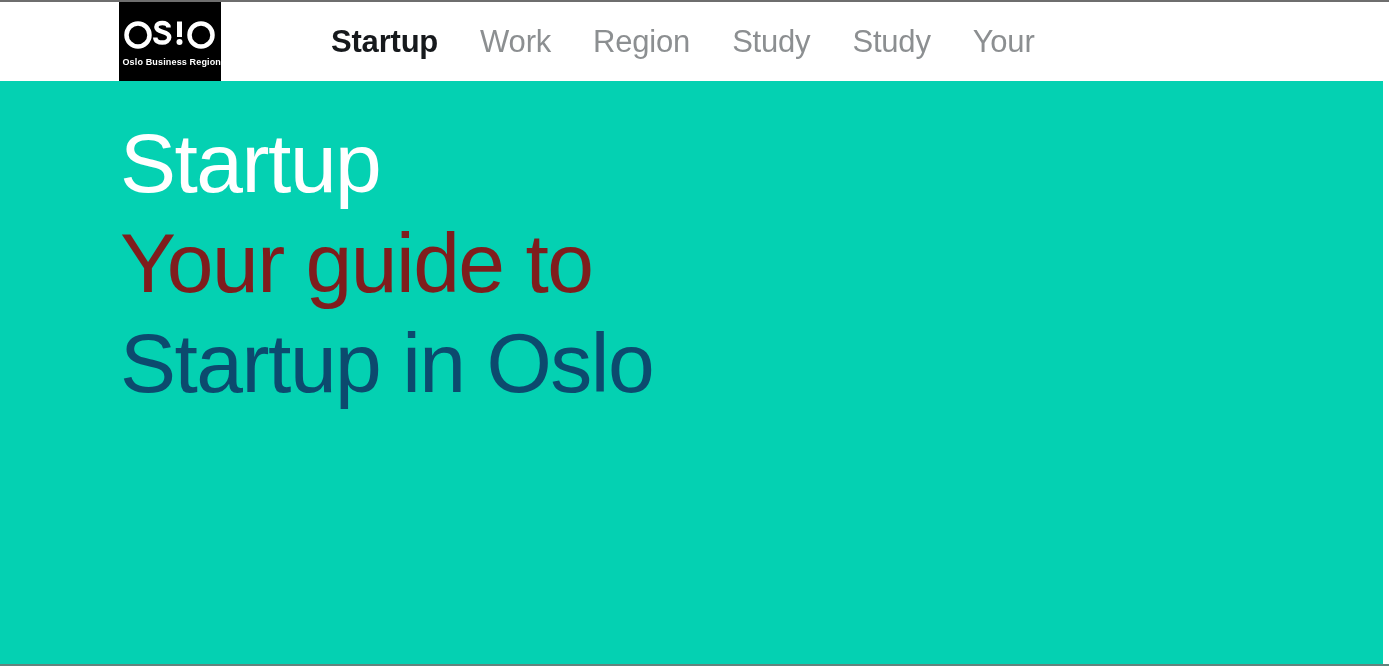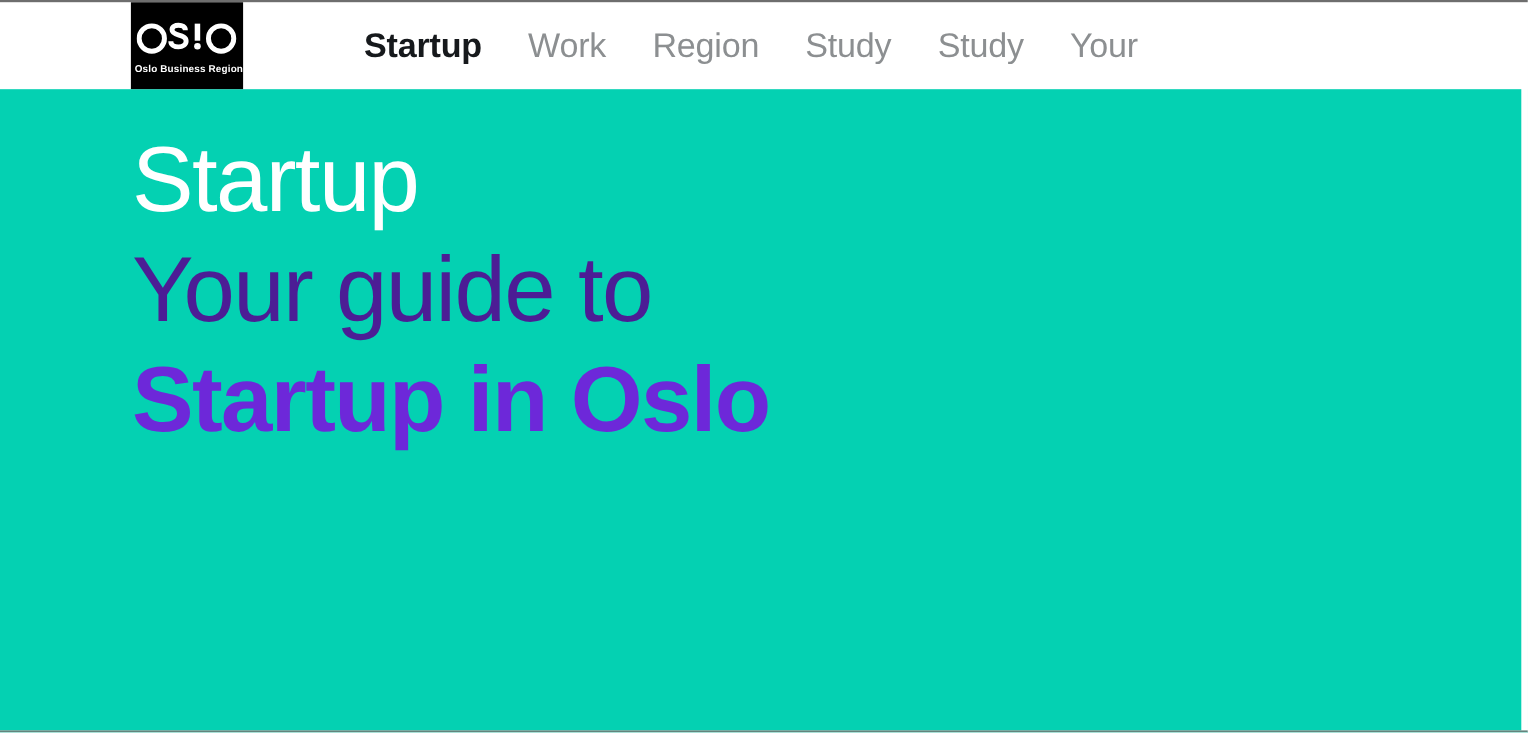--- a/index.html
+++ b/index.html
@@ -144,22 +144,22 @@
   }
 
   .hero-line {
     display: block;
     font-size: 84px;
     line-height: 100px;
     white-space: nowrap;
   }
 
   .hero-line-1 { color: #ffffff; }
-  .hero-line-2 { color: #4c1d95; }
-  .hero-line-3 { color: #6d28d9; font-weight: bold; }
+  .hero-line-2 { color: #7f1d1d; }
+  .hero-line-3 { color: #0c4a6e; }
 </style>
 </head>
 <body>
 
 <div class="viewport">
 
   <div class="chrome-edge-top"></div>
 
   <header class="site-header">
 

